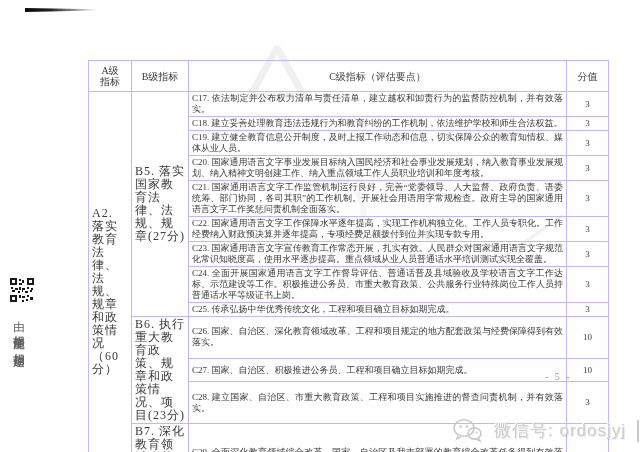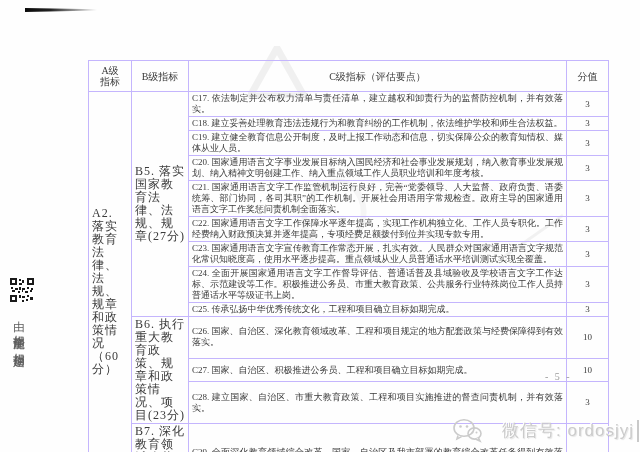--- a/index.html
+++ b/index.html
@@ -53,21 +53,21 @@
   .scanner-credit{
     position:absolute;left:11px;top:312px;height:138px;
     writing-mode:vertical-rl;text-orientation:upright;
     font-size:11.5px;letter-spacing:1px;color:#5c5c5c;
     font-family:"Liberation Sans","DejaVu Sans",sans-serif;
   }
 
   
   .wechat-footer{
     position:absolute;left:452px;top:415px;height:30px;
-    display:flex;align-items:center;gap:20px;
+    display:flex;align-items:center;gap:12px;
   }
   .wechat-icon{width:30px;height:25px;}
   .wechat-label{
     font-family:"Liberation Sans","DejaVu Sans",sans-serif;
     font-size:17px;color:#cbcbcb;letter-spacing:1px;
     text-shadow:-1px -1px 0 rgba(255,255,255,.95),1px 1px 1px rgba(0,0,0,.10);
   }
   .edge-mark{position:absolute;left:637px;top:420px;width:2px;height:22px;background:#c9c9c9;}
 </style>
 </head>

